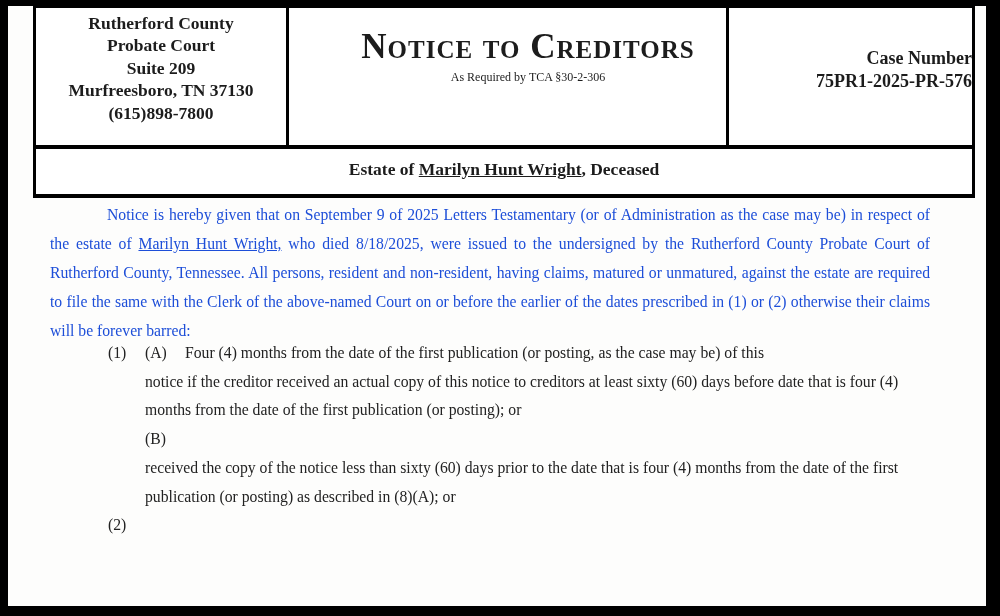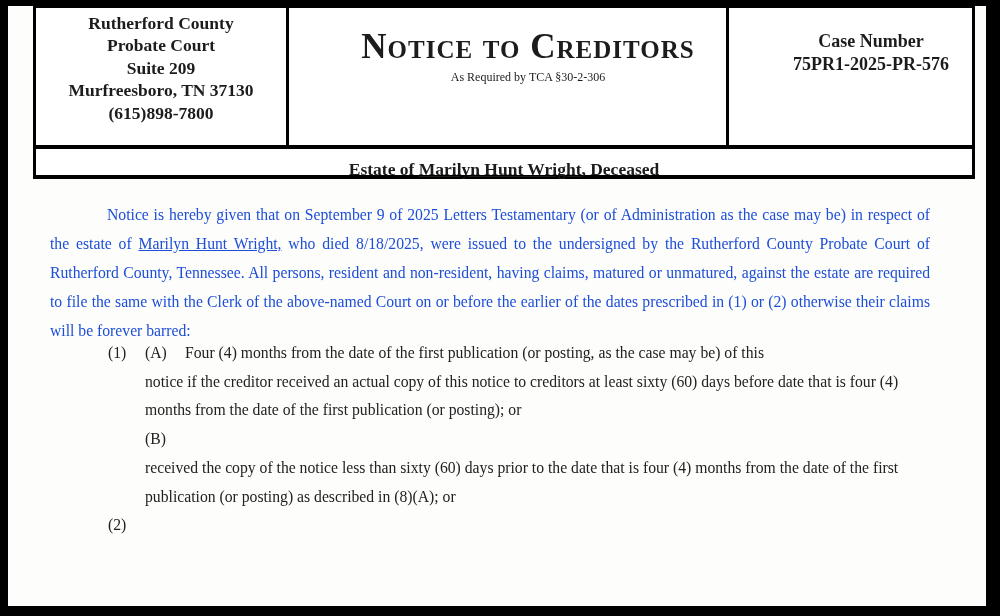--- a/index.html
+++ b/index.html
@@ -54,29 +54,29 @@
     font-size: 35px;
     letter-spacing: 1px;
     line-height: 38px;
   }
   .doc-subtitle {
     font-weight: normal;
     font-size: 12px;
     line-height: 22px;
   }
   .cell-case {
-    text-align: center;
+    text-align: right;
     font-weight: bold;
     font-size: 18px;
     line-height: 22.5px;
-    padding-top: 22px;
+    padding-top: 39px;
     border-radius: 23px;
   }
   .hrow2 {
-    height: 26px;
+    height: 45px;
     line-height: 40px;
     text-align: center;
     font-weight: bold;
     font-size: 17.5px;
     background: #fff;
   }
   .u { text-decoration: underline; }
 
   
   .paragraph {

